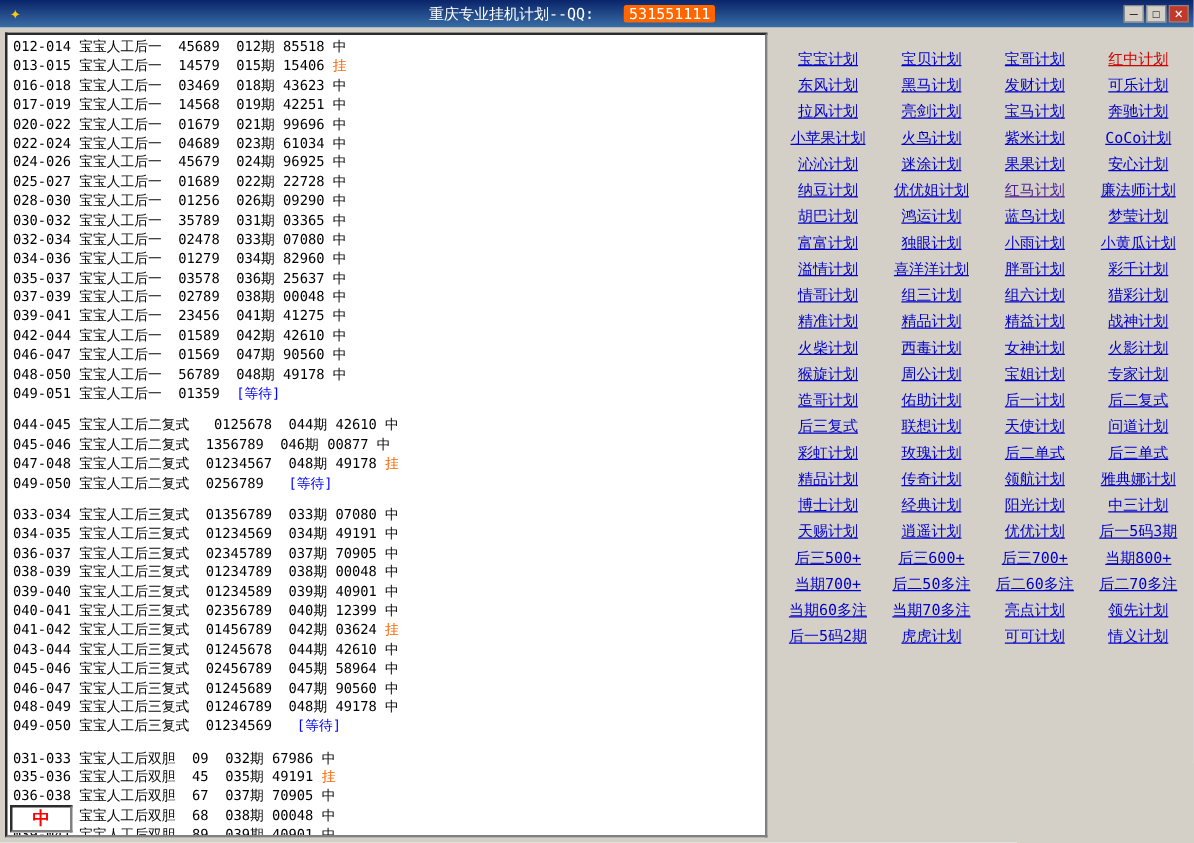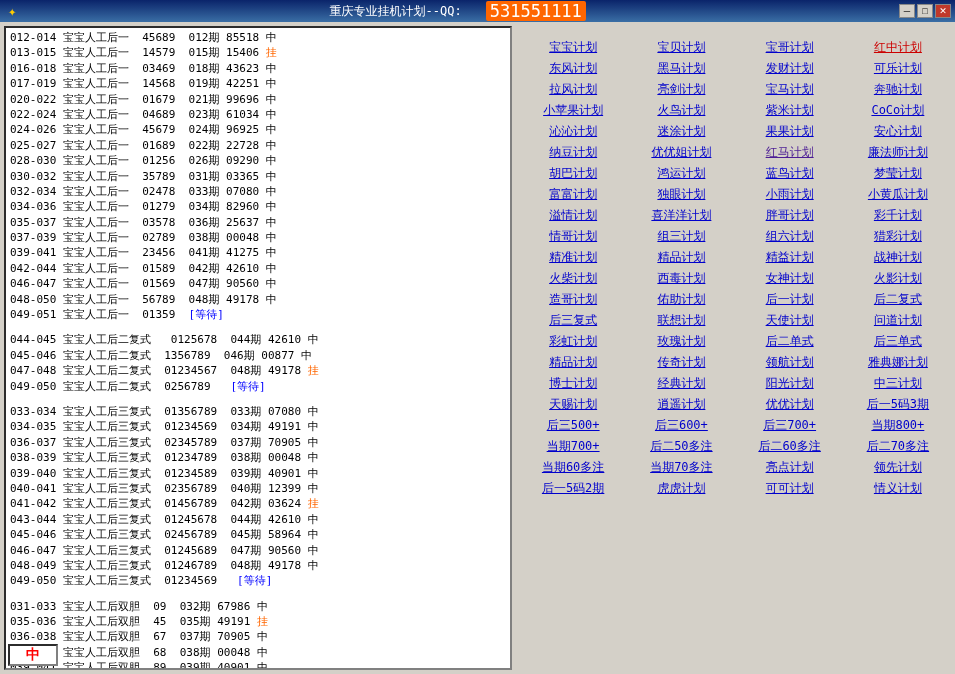--- a/index.html
+++ b/index.html
@@ -27,21 +27,21 @@
       flex: 1;
       text-align: center;
       font-size: 12px;
       display: flex;
       align-items: center;
       justify-content: center;
       gap: 20px;
     }
     .qq-link {
       color: #ffff00;
-      font-size: 17px;
+      font-size: 12px;
       margin-left: 4px;
     }
     .title-bar-controls {
       display: flex;
       gap: 2px;
     }
     .title-btn {
       width: 16px;
       height: 14px;
       background: #d4d0c8;
@@ -57,21 +57,21 @@
 
     
     .window-content {
       display: flex;
       height: calc(674px - 22px);
       background: #d4d0c8;
     }
 
     
     .left-panel {
-      width: 508px;
+      width: 610px;
       background: white;
       border: 2px inset #808080;
       margin: 4px;
       overflow: hidden;
       position: relative;
       display: flex;
     }
     .left-panel-content {
       flex: 1;
       overflow-y: scroll;
@@ -234,20 +234,26 @@
         <span class="plan-link">精益计划</span>
         <span class="plan-link">战神计划</span>
       </div>
       <div class="plan-row">
         <span class="plan-link">火柴计划</span>
         <span class="plan-link">西毒计划</span>
         <span class="plan-link">女神计划</span>
         <span class="plan-link">火影计划</span>
       </div>
       <div class="plan-row">
+        <span class="plan-link">猴旋计划</span>
+        <span class="plan-link">周公计划</span>
+        <span class="plan-link">宝姐计划</span>
+        <span class="plan-link">专家计划</span>
+      </div>
+      <div class="plan-row">
         <span class="plan-link">造哥计划</span>
         <span class="plan-link">佑助计划</span>
         <span class="plan-link">后一计划</span>
         <span class="plan-link">后二复式</span>
       </div>
       <div class="plan-row">
         <span class="plan-link">后三复式</span>
         <span class="plan-link">联想计划</span>
         <span class="plan-link">天使计划</span>
         <span class="plan-link">问道计划</span>

